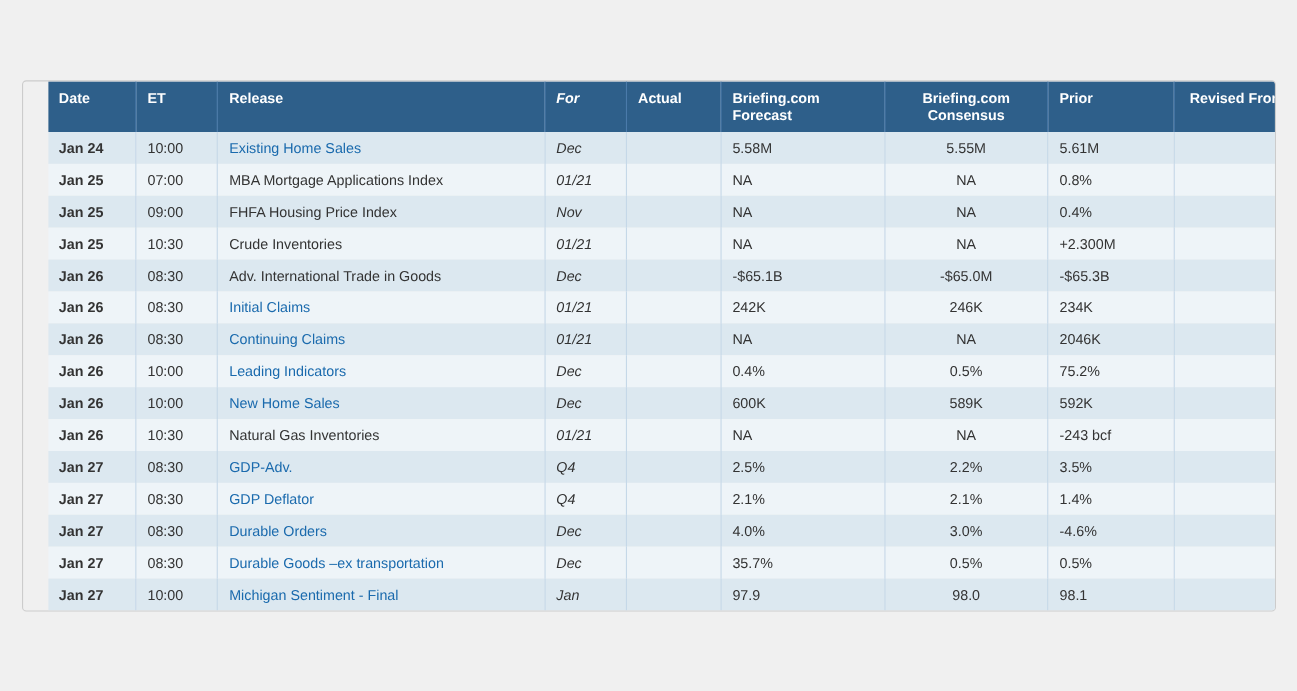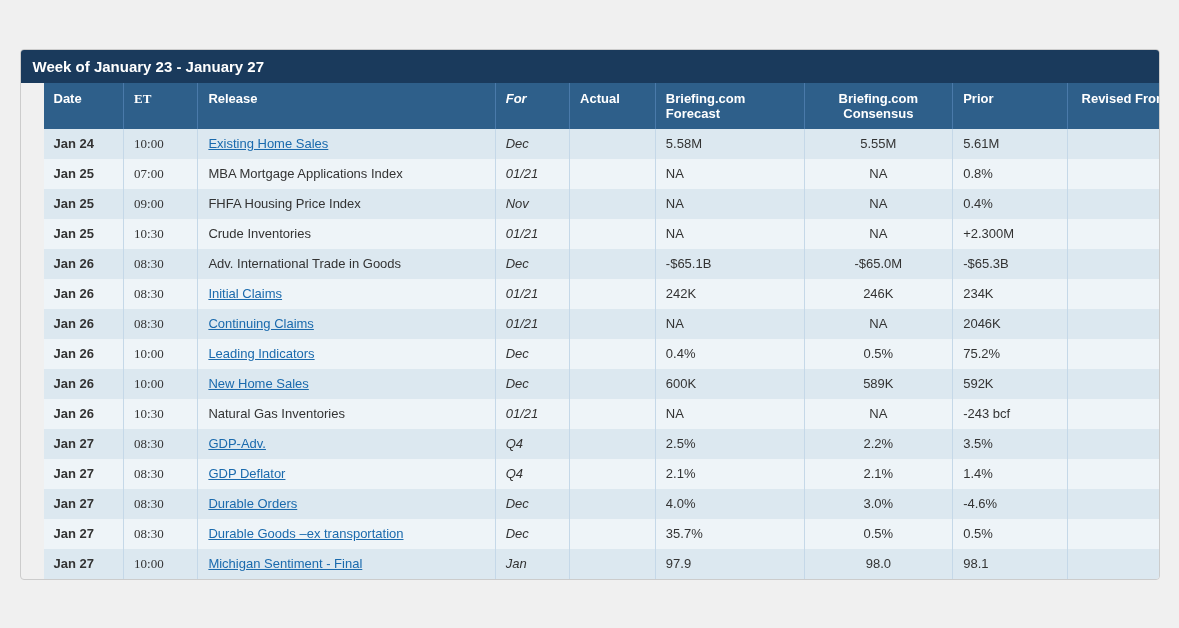--- a/index.html
+++ b/index.html
@@ -52,38 +52,36 @@
     }
     tbody td {
       padding: 7px 10px;
       border-right: 1px solid #c5d8e8;
       vertical-align: middle;
       color: #333;
     }
     tbody td:last-child { border-right: none; }
     .link-cell {
       color: #1a6aad;
-      text-decoration: underline;
       cursor: pointer;
     }
     .col-date { width: 70px; font-weight: bold; }
-    .col-et { width: 65px; font-family: Liberation Serif, serif; }
+    .col-et { width: 65px; }
     .col-release { width: 260px; }
     .col-for { width: 65px; font-style: italic; }
     .col-actual { width: 75px; }
     .col-briefing-forecast { width: 130px; }
     .col-briefing-consensus { width: 130px; text-align: center; }
     .col-prior { width: 100px; }
     .col-revised { width: 100px; text-align: center; }
   </style>
 </head>
 <body>
 
 <div class="table-wrapper">
-  <div class="week-header">Week of January 23 - January 27</div>
   <table>
     <thead>
       <tr>
         <th class="col-date">Date</th>
         <th class="col-et">ET</th>
         <th class="col-release">Release</th>
         <th class="col-for">For</th>
         <th class="col-actual">Actual</th>
         <th class="col-briefing-forecast">Briefing.com Forecast</th>
         <th class="col-briefing-consensus">Briefing.com Consensus</th>

